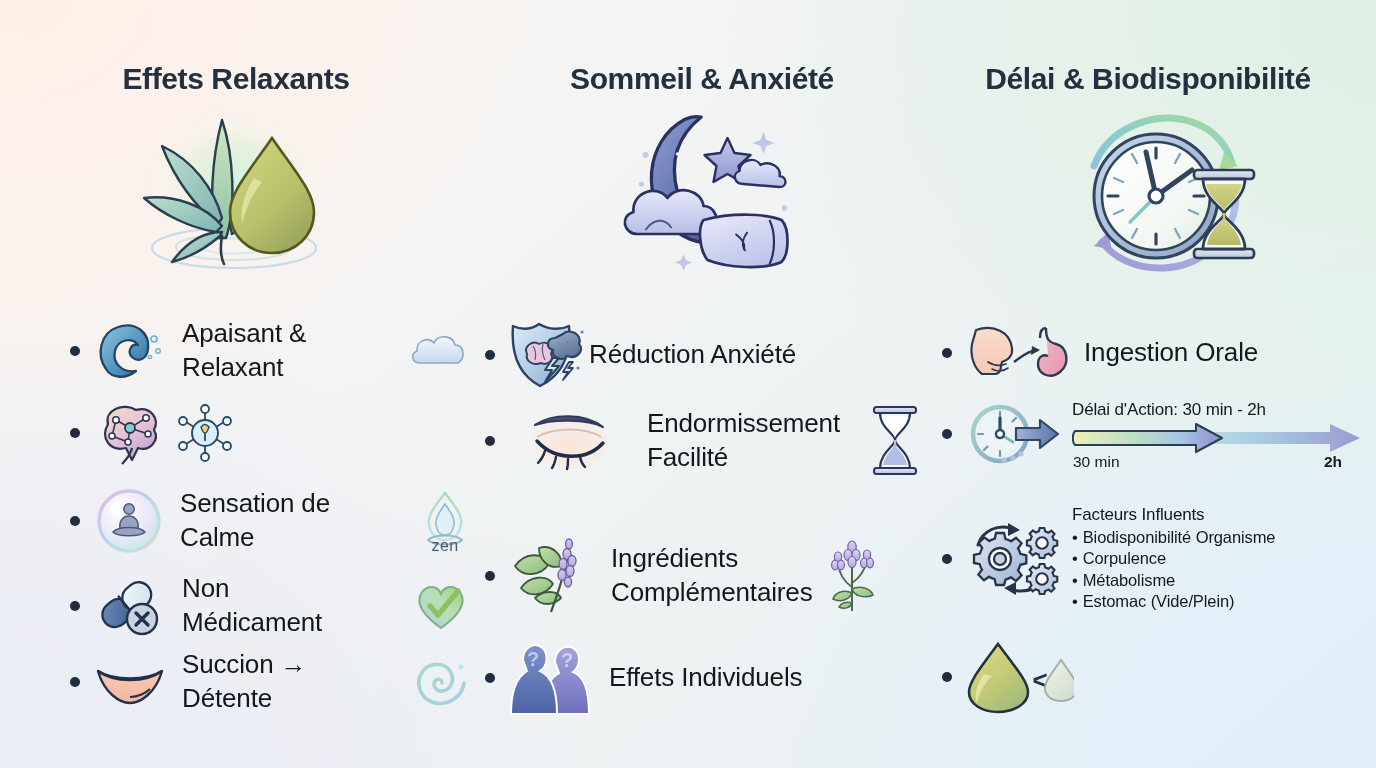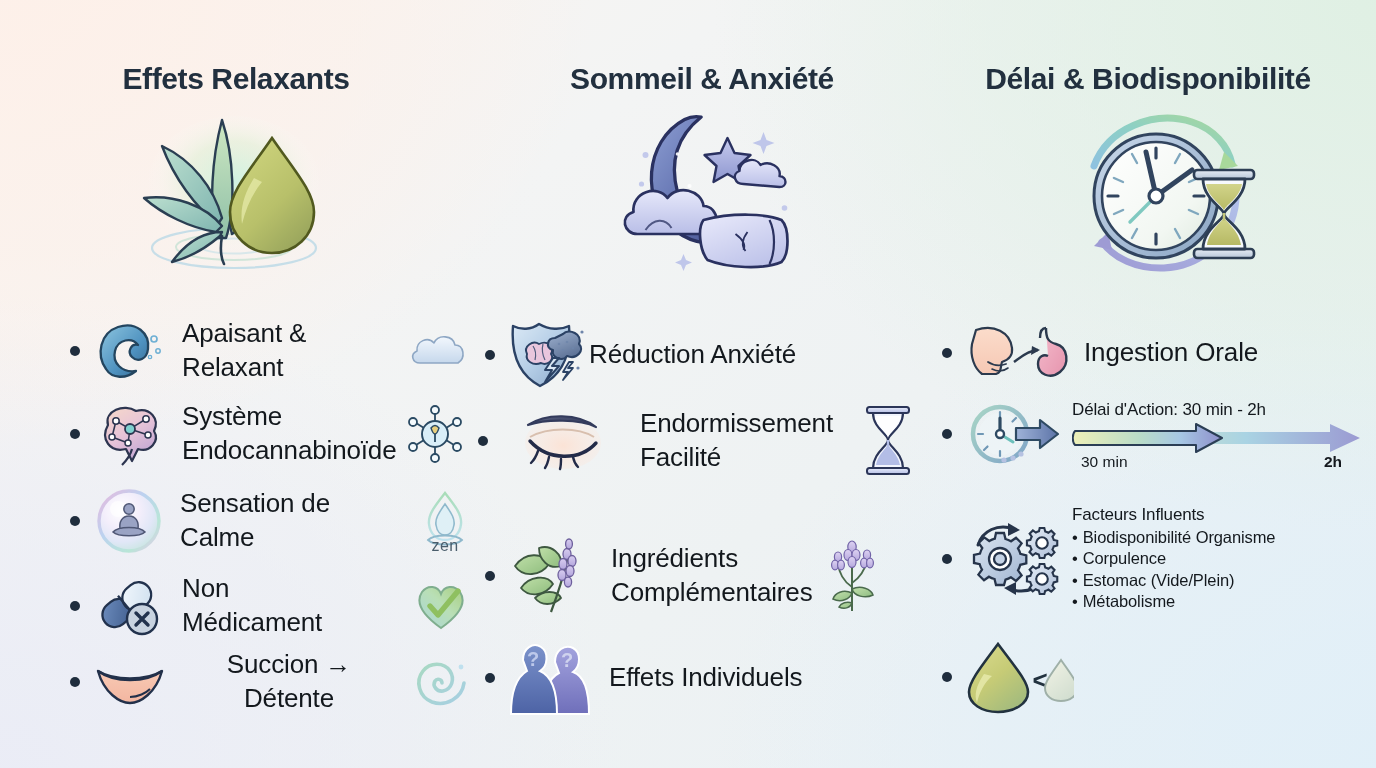--- a/index.html
+++ b/index.html
@@ -131,21 +131,21 @@
     width: 290px;
     height: 46px;
     margin-top: 3px;
   }
   .tl-caption {
     position: absolute;
     bottom: -2px;
     font-size: 15.5px;
     color: #14191e;
   }
-  .tl-start { left: 9px; }
+  .tl-start { left: 1px; }
   .tl-end   { right: 20px; font-weight: bold; }
 </style>
 </head>
 <body>
 
 <div id="poster">
 
   <div class="col" id="col-1">
     <div class="col-title">Effets Relaxants</div>
 
@@ -253,22 +253,20 @@
               <circle cx="24" cy="20" r="3.2"></circle>
                 <circle cx="54" cy="18" r="3.2"></circle>
                 <circle cx="20" cy="36" r="3"></circle>
               <circle cx="56" cy="34" r="3"></circle>
                 <circle cx="36" cy="42" r="3"></circle>
             </g>
             <circle cx="38" cy="28" r="5" fill="#7fd0cf" stroke="#2d3550" stroke-width="1.8"></circle>
             <path d="M40 48 C 38 56 34 60 30 64" fill="none" stroke="#2d3550" stroke-width="2.2"></path>
           </svg>
         </span>
-        <span class="item-label" style="margin-left:16px;">Système
-Endocannabinoïde</span>
         <span class="trail-icon" style="margin-left:8px;">
           <svg width="62" height="62" viewBox="0 0 62 62">
             <g stroke="#2a4a63" stroke-width="1.8" fill="none">
               <path d="M31 10 V 20"></path>
                 <path d="M31 42 V 52"></path>
                 <path d="M12 20 L 20 25"></path>
                 <path d="M50 20 L 42 25"></path>
               <path d="M12 42 L 20 37"></path>
                 <path d="M50 42 L 42 37"></path>
             </g>
@@ -378,21 +376,21 @@
                 <linearGradient id="lp" x1="0" y1="0" x2="0" y2="1">
               <stop offset="0%" stop-color="#f8c9b4"></stop>
                   <stop offset="100%" stop-color="#f3b6a0"></stop>
             </linearGradient>
               </defs>
             <path d="M6 14 C 22 26 54 26 70 14 C 64 36 48 46 38 46 C 28 46 12 36 6 14 Z" fill="url(#lp)" stroke="#22304a" stroke-width="2.4" stroke-linejoin="round"></path>
             <path d="M6 14 C 22 24 54 24 70 14" fill="none" stroke="#22304a" stroke-width="2.6"></path>
             <path d="M38 40 C 46 40 54 36 58 32" fill="none" stroke="#22304a" stroke-width="2"></path>
           </svg>
         </span>
-        <span class="item-label" style="margin-left:14px;text-align:center;">Succion → Détente</span>
+        <span class="item-label" style="margin-left:14px;">Succion → Détente</span>
         <span class="trail-icon" style="margin-left:12px;">
           <svg width="62" height="62" viewBox="0 0 62 62">
             <defs>
                 <linearGradient id="sp" x1="0" y1="0" x2="1" y2="1">
               <stop offset="0%" stop-color="#a8d9c2"></stop>
                   <stop offset="100%" stop-color="#a6cfe3"></stop>
             </linearGradient>
               </defs>
             <path d="M34 32 C 34 28 29 27 27 30 C 24 35 29 41 35 40 C 44 38 47 28 42 20
                      C 36 11 22 11 15 20 C 7 30 11 46 24 51 C 38 56 54 47 56 32" fill="none" stroke="url(#sp)" stroke-width="3.6" stroke-linecap="round"></path>
@@ -487,21 +485,21 @@
             </g>
             <path d="M44 40 L 36 52 L 43 52 L 36 64 L 50 48 L 43 48 L 50 40 Z" fill="#d8e6f4" stroke="#2b4265" stroke-width="2" stroke-linejoin="round"></path>
             <path d="M60 44 L 54 54 L 59 54 L 54 62 L 64 50 L 59 50 L 64 44 Z" fill="#d8e6f4" stroke="#2b4265" stroke-width="1.8" stroke-linejoin="round"></path>
             <circle cx="73" cy="14" r="1.6" fill="#6e85aa"></circle>
               <circle cx="69" cy="50" r="1.6" fill="#6e85aa"></circle>
           </svg>
         </span>
         <span class="item-label" style="">Réduction Anxiété</span>
       </div>
 
-      <div class="item" style="top:404px; left:8px; width:440px;gap:20px;">
+      <div class="item" style="top:404px; left:15px; width:440px;gap:20px;">
         <span class="bullet"></span>
         <span class="item-icon" style="margin-left:14px;">
           <svg width="82" height="60" viewBox="0 0 82 60">
             <defs>
               <radialGradient id="eyeg" cx="50%" cy="55%" r="60%">
                 <stop offset="0%" stop-color="#fbe3d6"></stop>
                   <stop offset="100%" stop-color="#fae9e0" stop-opacity="0.2"></stop>
               </radialGradient>
               <linearGradient id="brow" x1="0" y1="0" x2="1" y2="0">
                 <stop offset="0%" stop-color="#5b6382"></stop>
@@ -851,22 +849,22 @@
                 <circle cx="0" cy="0" r="10" fill="#ffffff"></circle>
               </g>
             </g>
           </svg>
         </span>
         <span style="margin-left:10px;">
           <div class="block-head">Facteurs Influents</div>
           <ul class="sub-list">
             <li>Biodisponibilité Organisme</li>
             <li>Corpulence</li>
+            <li>Métabolisme</li>
             <li>Estomac (Vide/Plein)</li>
-            <li>Métabolisme</li>
           </ul>
         </span>
       </div>
 
       <div class="item" style="top:640px; left:22px; width:440px;">
         <span class="bullet"></span>
         <span class="item-icon" style="margin-left:14px;">
           <svg width="108" height="74" viewBox="0 0 108 74">
             <defs>
               <linearGradient id="dpA" x1="0.2" y1="0" x2="0.9" y2="1">

